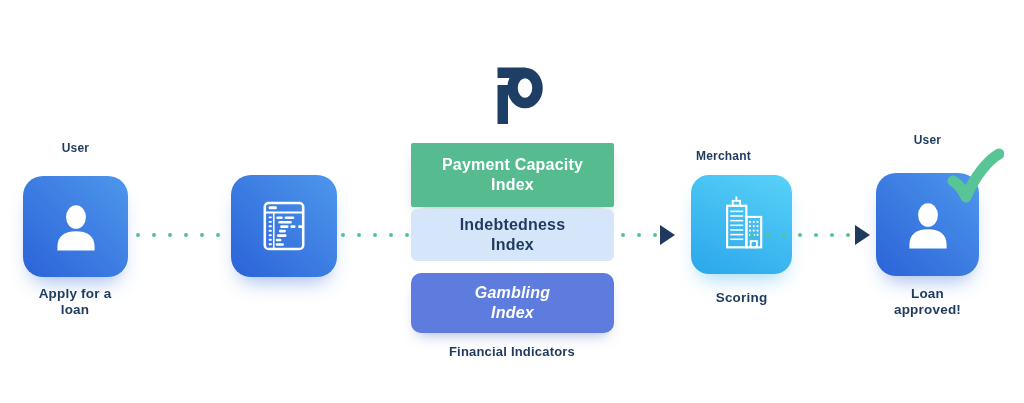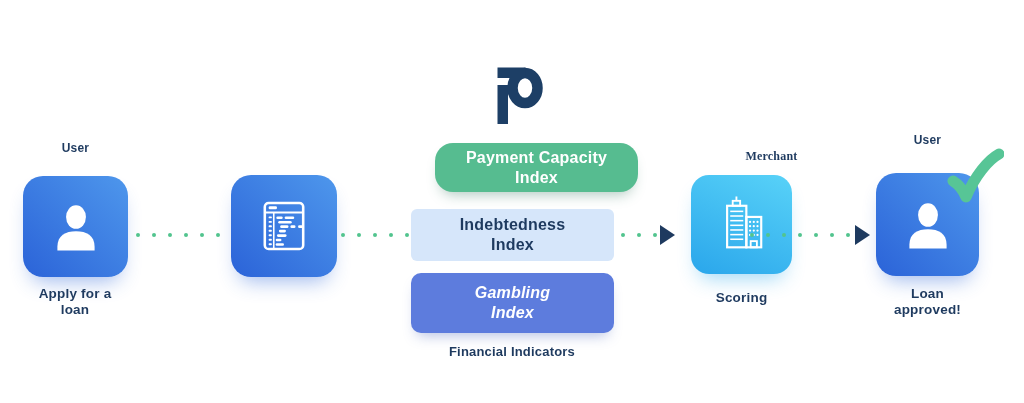--- a/index.html
+++ b/index.html
@@ -24,22 +24,22 @@
   .tile-cyan{
     background:linear-gradient(205deg,#58d2f8 0%,#2aa6eb 100%);
     box-shadow:0 12px 20px -8px rgba(41,166,235,.45);
     border-radius:18px;
   }
   .ind-box{
     position:absolute;left:411px;width:203px;display:flex;align-items:center;justify-content:center;
     text-align:center;font-weight:700;font-size:16px;line-height:1.25;white-space:pre-line;
     letter-spacing:.2px;
   }
-  .ind-green{top:143px;height:49px;background:#56bc90;color:#ffffff;border-radius:18px;
-    box-shadow:0 8px 14px -6px rgba(40,110,85,.4);margin-left:24px;}
+  .ind-green{top:143px;height:64px;background:#56bc90;color:#ffffff;border-radius:2px;
+    box-shadow:0 8px 14px -6px rgba(40,110,85,.4);}
   .ind-light{top:209px;height:52px;background:#d6e6fa;color:#1e3a5f;border-radius:6px;}
   .ind-peri{top:273px;height:60px;background:#5d7cdd;color:#ffffff;border-radius:10px;
     box-shadow:0 8px 14px -6px rgba(60,90,180,.4);font-style:italic;}
   .dots{position:absolute;height:4px;display:flex;gap:12px;z-index:5;}
   .dots i{width:4px;height:4px;border-radius:50%;background:#52c48e;display:block;}
   .arrow{
     position:absolute;width:0;height:0;z-index:5;
     border-top:10px solid transparent;border-bottom:10px solid transparent;
     border-left:15px solid #1e3a5f;
   }
@@ -122,21 +122,21 @@
 Index</div>
   <div class="abs lbl" style="left:412px;top:344px;width:200px;font-size:13px;">Financial Indicators</div>
 
   <div class="dots" style="left:621px;top:233px;">
     <i></i>
       <i></i>
       <i></i>
   </div>
   <div class="arrow" style="left:660px;top:225px;"></div>
 
-  <div class="abs lbl lbl-top" style="left:721px;top:149px;width:101px;font-family:Liberation Serif, serif;">Merchant</div>
+  <div class="abs lbl lbl-top" style="left:673px;top:149px;width:101px;">Merchant</div>
   <div class="tile tile-cyan" style="left:691px;top:175px;width:101px;height:99px;">
     <svg width="62" height="64" viewBox="0 0 100 100">
       <line x1="41" y1="4" x2="41" y2="11" stroke="#ffffff" stroke-width="3"></line>
       <rect x="35" y="11" width="12" height="8" fill="none" stroke="#ffffff" stroke-width="3"></rect>
       <rect x="26" y="19" width="31" height="67" fill="none" stroke="#ffffff" stroke-width="3.5"></rect>
       <g stroke="#ffffff" stroke-width="2.5">
         <line x1="31" y1="28" x2="52" y2="28"></line>
           <line x1="31" y1="35.5" x2="52" y2="35.5"></line>
         <line x1="31" y1="43" x2="52" y2="43"></line>
           <line x1="31" y1="50.5" x2="52" y2="50.5"></line>

